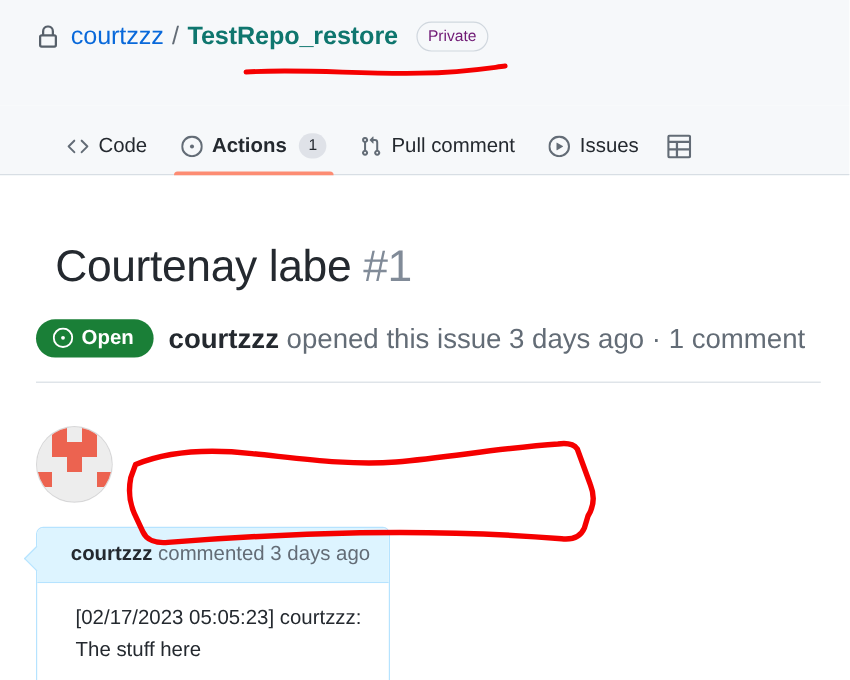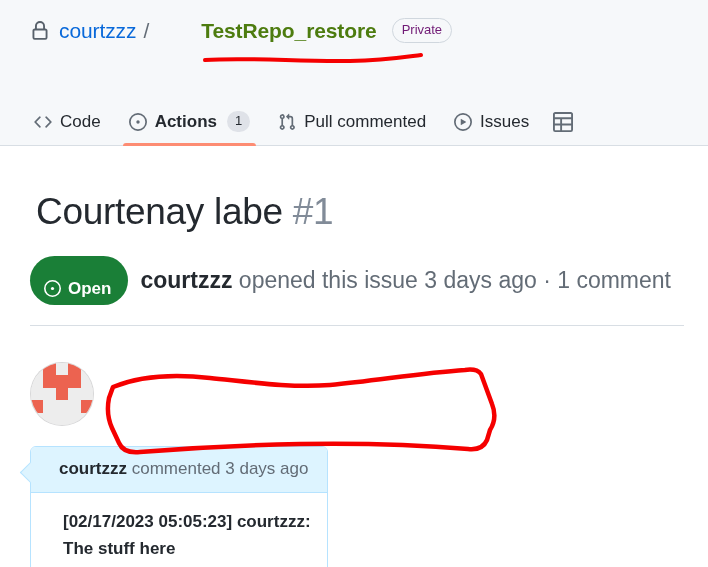--- a/index.html
+++ b/index.html
@@ -35,47 +35,46 @@
     font-size: 21px;
     text-decoration: none;
     letter-spacing: -0.1px;
   }
   .repo-slash {
     color: #636c76;
     font-size: 21px;
     margin: 0 -2px;
   }
   .repo-name {
-    color: #4d7c0f;
+    color: #0f766e;
     font-size: 21px;
     font-weight: bold;
     text-decoration: none;
     letter-spacing: -0.1px;
-    margin-left: 45px;
   }
   .private-badge {
     border: 1px solid #d0d7de;
     border-radius: 2em;
     color: #701a75;
     font-size: 13px;
     line-height: 18px;
     padding: 2px 9px 3px;
     margin-left: 6px;
     background: transparent;
   }
 
   
   .repo-nav {
     background: #f6f8fa;
     border-bottom: 1px solid #d8dee4;
     height: 58px;
     box-sizing: border-box;
     display: flex;
     align-items: flex-end;
-    padding-left: 24px;
+    padding-left: 46px;
     gap: 0px;
   }
   .nav-item {
     display: flex;
     align-items: center;
     gap: 8px;
     padding: 0 14px 13px;
     font-size: 17px;
     color: #24292f;
     position: relative;
@@ -106,40 +105,40 @@
   }
   .nav-item.icon-only { padding: 0 10px 13px; }
 
   
   .issue-main {
     padding: 0 24px 0 30px;
   }
   .issue-title {
     font-size: 37px;
     font-weight: normal;
-    margin: 6px;
+    margin: 16px;
     padding-top: 38px;
     line-height: 1.2;
     letter-spacing: -0.3px;
   }
   .issue-number { color: #818b98; }
 
   .issue-meta {
     display: flex;
     align-items: center;
     gap: 12px;
     margin-top: 22px;
   }
   .state-badge {
     background: #1a7f37;
     color: #ffffff;
     border-radius: 2em;
     font-size: 17px;
     font-weight: bold;
-    padding: 24px 17px 8px 14px;
+    padding: 7px 17px 8px 14px;
     display: inline-flex;
     align-items: center;
     gap: 7px;
     line-height: 1;
   }
   .meta-text {
     font-size: 23px;
     color: #636c76;
   }
   .meta-text b { color: #24292f; font-weight: bold; }
@@ -216,21 +215,21 @@
     color: #636c76;
     position: relative;
   }
   .comment-header b { color: #24292f; font-weight: bold; }
   .comment-body {
     padding: 16px 16px 20px 32px;
     font-size: 17px;
     color: #24292f;
     line-height: 1.55;
   }
-  .comment-body .line { white-space: pre-wrap; font-weight: bold; }
+  .comment-body .line { white-space: pre-wrap; }
 
   
   .annotations {
     position: absolute;
     left: 0; top: 0;
     width: 708px;
     height: 567px;
     pointer-events: none;
     z-index: 50;
   }
@@ -273,21 +272,21 @@
     <span class="nav-label">Actions</span>
     <span class="counter">1</span>
   </a>
 
   <a class="nav-item" href="#">
     <span class="nav-ico">
       <svg width="18" height="18" viewBox="0 0 16 16" fill="currentColor" aria-hidden="true">
         <path d="M1.5 3.25a2.25 2.25 0 1 1 3 2.122v5.256a2.251 2.251 0 1 1-1.5 0V5.372A2.25 2.25 0 0 1 1.5 3.25Zm5.677-.177L9.573.677A.25.25 0 0 1 10 .854V2.5h1A2.5 2.5 0 0 1 13.5 5v5.628a2.251 2.251 0 1 1-1.5 0V5a1 1 0 0 0-1-1h-1v1.646a.25.25 0 0 1-.427.177L7.177 3.427a.25.25 0 0 1 0-.354ZM3.75 2.5a.75.75 0 1 0 0 1.5.75.75 0 0 0 0-1.5Zm0 9.5a.75.75 0 1 0 0 1.5.75.75 0 0 0 0-1.5Zm8.25.75a.75.75 0 1 0 1.5 0 .75.75 0 0 0-1.5 0Z"></path>
       </svg>
     </span>
-    <span class="nav-label">Pull commented</span>
+    <span class="nav-label">Pull comment</span>
   </a>
 
   <a class="nav-item" href="#">
     <span class="nav-ico">
       <svg width="18" height="18" viewBox="0 0 16 16" fill="currentColor" aria-hidden="true">
         <path d="M8 0a8 8 0 1 1 0 16A8 8 0 0 1 8 0ZM1.5 8a6.5 6.5 0 1 0 13 0 6.5 6.5 0 0 0-13 0Zm4.879-2.773 4.264 2.559a.25.25 0 0 1 0 .428l-4.264 2.559A.25.25 0 0 1 6 10.559V5.442a.25.25 0 0 1 .379-.215Z"></path>
       </svg>
     </span>
     <span class="nav-label">Issues</span>
   </a>

